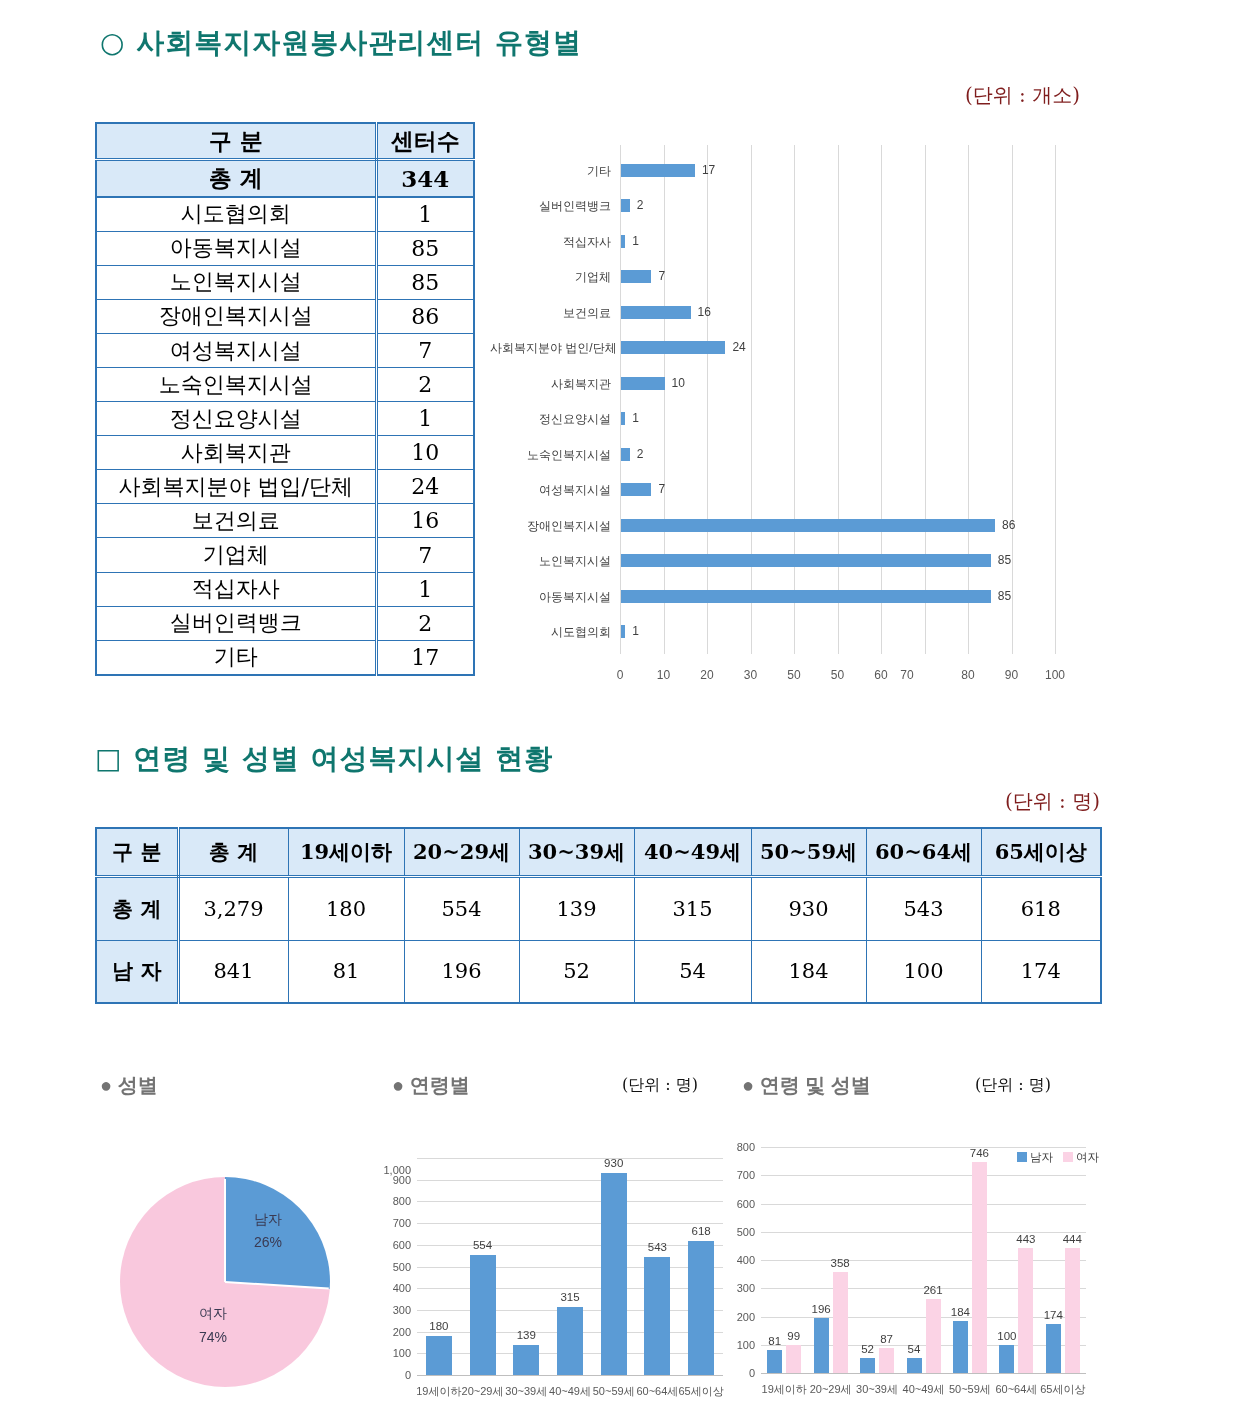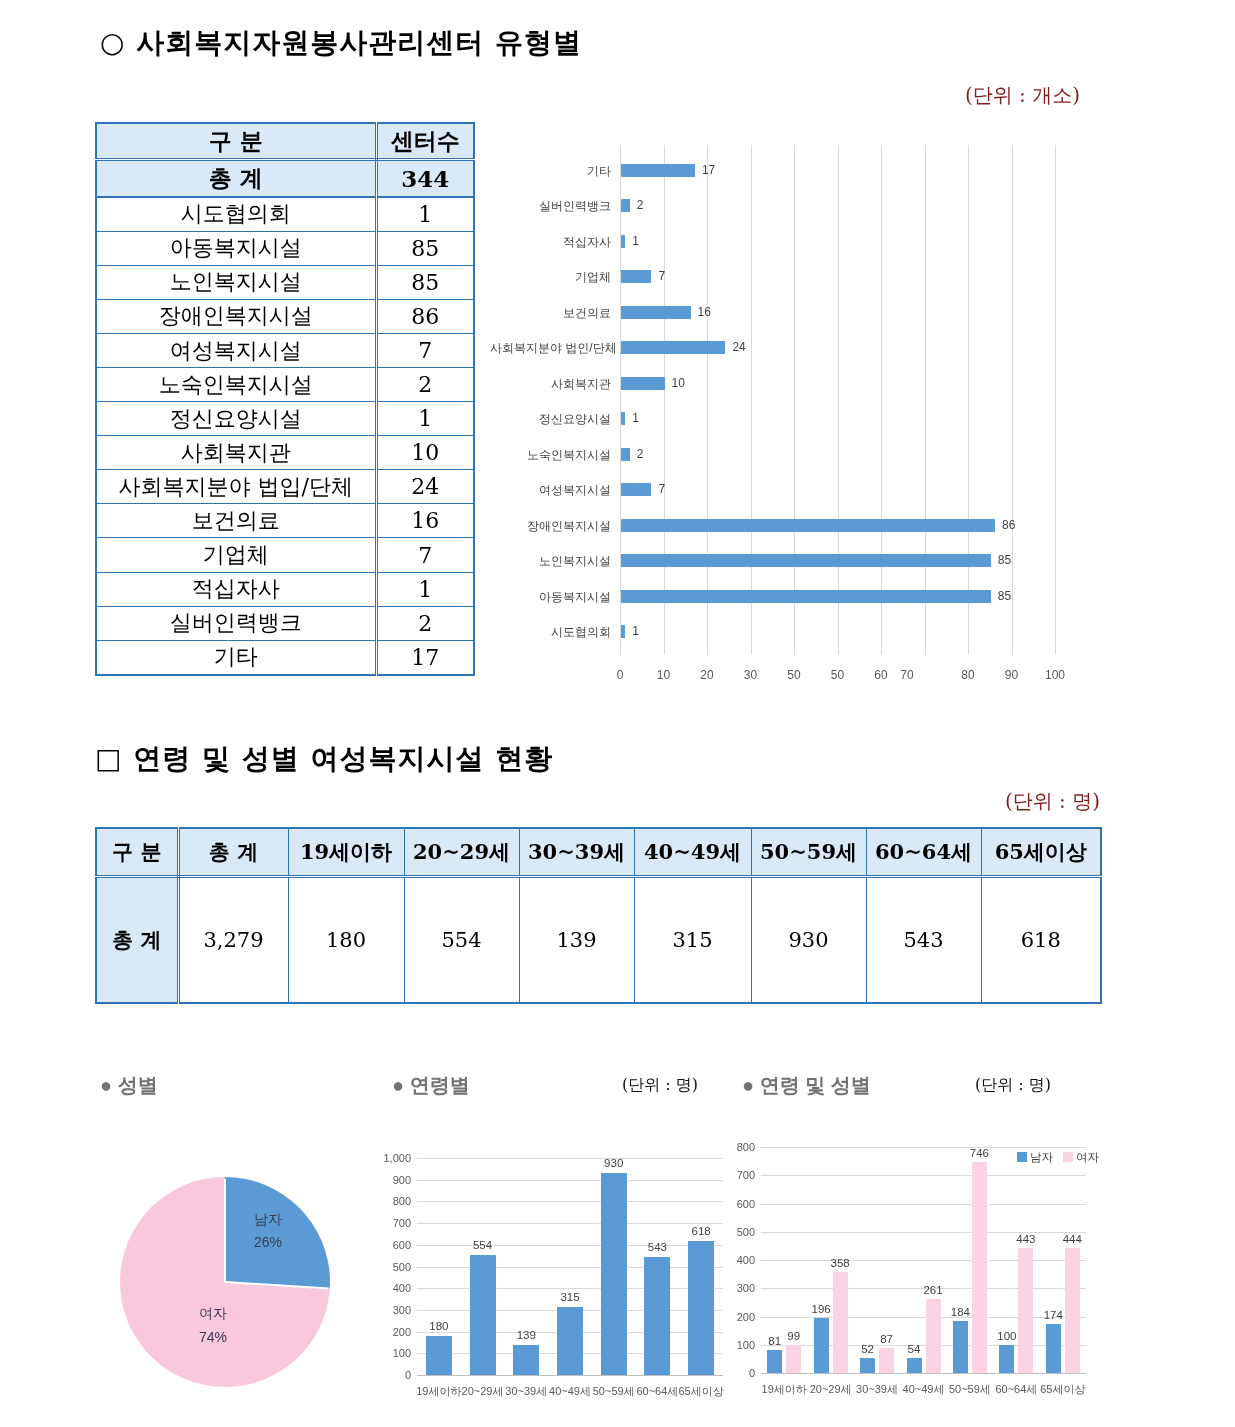--- a/index.html
+++ b/index.html
@@ -1,18 +1,18 @@
 <!DOCTYPE html>
 <html><head>
 <meta charset="utf-8">
 <style>
   html,body{margin:0;padding:0;background:#fff;}
   .page{position:relative;width:1235px;height:1427px;background:#ffffff;overflow:hidden;
         font-family:"DejaVu Serif","Liberation Serif",serif;color:#000;}
-  .sec-title{position:absolute;font-weight:bold;font-size:28px;letter-spacing:1px;color:#000000;}
+  .sec-title{position:absolute;font-weight:bold;font-size:28px;letter-spacing:1px;color:#0f766e;}
   .unit{position:absolute;font-size:20px;color:#7f1d1d;text-align:right;}
   .sub-title{position:absolute;font-weight:bold;font-size:20px;color:#737373;
              font-family:"Liberation Sans","DejaVu Sans",sans-serif;}
   .sub-unit{position:absolute;font-size:16px;color:#111;}
 
   
   table{border-collapse:collapse;table-layout:fixed;}
   #table1{position:absolute;left:95px;top:122px;width:380px;height:554px;
           border:2px solid #2E74B5;font-size:22px;}
   #table1 th,#table1 td{border:1px solid #2E74B5;text-align:center;padding:0;overflow:hidden;}
@@ -228,20 +228,31 @@
           <th class="rowhd">총 계</th>
           <td>3,279</td>
           <td>180</td>
           <td>554</td>
           <td>139</td>
           <td>315</td>
           <td>930</td>
           <td>543</td>
           <td>618</td>
         </tr>
+        <tr>
+          <th class="rowhd">남 자</th>
+          <td>841</td>
+          <td>81</td>
+          <td>196</td>
+          <td>52</td>
+          <td>54</td>
+          <td>184</td>
+          <td>100</td>
+          <td>174</td>
+        </tr>
       </tbody>
     </table>
 
   <div class="sub-title" style="left:100px;top:1072px;">● 성별</div>
   <div class="sub-title" style="left:392px;top:1072px;">● 연령별</div>
   <div class="sub-unit" style="left:622px;top:1075px;">(단위 : 명)</div>
   <div class="sub-title" style="left:742px;top:1072px;">● 연령 및 성별</div>
   <div class="sub-unit" style="left:975px;top:1075px;">(단위 : 명)</div>
 
   <div id="pie-wrap" class="chart">
@@ -269,21 +280,21 @@
       <div class="ytick" style="left: 0px; top: 120.5px; width: 28px;">500</div>
       <div class="gridline-h" style="left: 34px; top: 104.8px; width: 306px; background: rgb(217, 217, 217);"></div>
       <div class="ytick" style="left: 0px; top: 98.8px; width: 28px;">600</div>
       <div class="gridline-h" style="left: 34px; top: 83.1px; width: 306px; background: rgb(217, 217, 217);"></div>
       <div class="ytick" style="left: 0px; top: 77.1px; width: 28px;">700</div>
       <div class="gridline-h" style="left: 34px; top: 61.4px; width: 306px; background: rgb(217, 217, 217);"></div>
       <div class="ytick" style="left: 0px; top: 55.4px; width: 28px;">800</div>
       <div class="gridline-h" style="left: 34px; top: 39.7px; width: 306px; background: rgb(217, 217, 217);"></div>
       <div class="ytick" style="left: 0px; top: 33.7px; width: 28px;">900</div>
       <div class="gridline-h" style="left: 34px; top: 18px; width: 306px; background: rgb(217, 217, 217);"></div>
-      <div class="ytick" style="left: 0px; top: 12px; width: 28px;">1,000</div>
+      <div class="ytick" style="left: 0px; top: 24px; width: 28px;">1,000</div>
       <div class="bar" style="left: 42.8571px; top: 195.94px; width: 26px; height: 39.06px; background: rgb(91, 155, 213);"></div>
       <div class="blabel" style="left: 30.8571px; top: 179.94px; width: 50px;">180</div>
       <div class="cat" style="left: 30px; top: 244px; width: 51.7143px;">19세이하</div>
       <div class="bar" style="left: 86.5714px; top: 114.782px; width: 26px; height: 120.218px; background: rgb(91, 155, 213);"></div>
       <div class="blabel" style="left: 74.5714px; top: 98.782px; width: 50px;">554</div>
       <div class="cat" style="left: 73.7143px; top: 244px; width: 51.7143px;">20~29세</div>
       <div class="bar" style="left: 130.286px; top: 204.837px; width: 26px; height: 30.163px; background: rgb(91, 155, 213);"></div>
       <div class="blabel" style="left: 118.286px; top: 188.837px; width: 50px;">139</div>
       <div class="cat" style="left: 117.429px; top: 244px; width: 51.7143px;">30~39세</div>
       <div class="bar" style="left: 174px; top: 166.645px; width: 26px; height: 68.355px; background: rgb(91, 155, 213);"></div>

